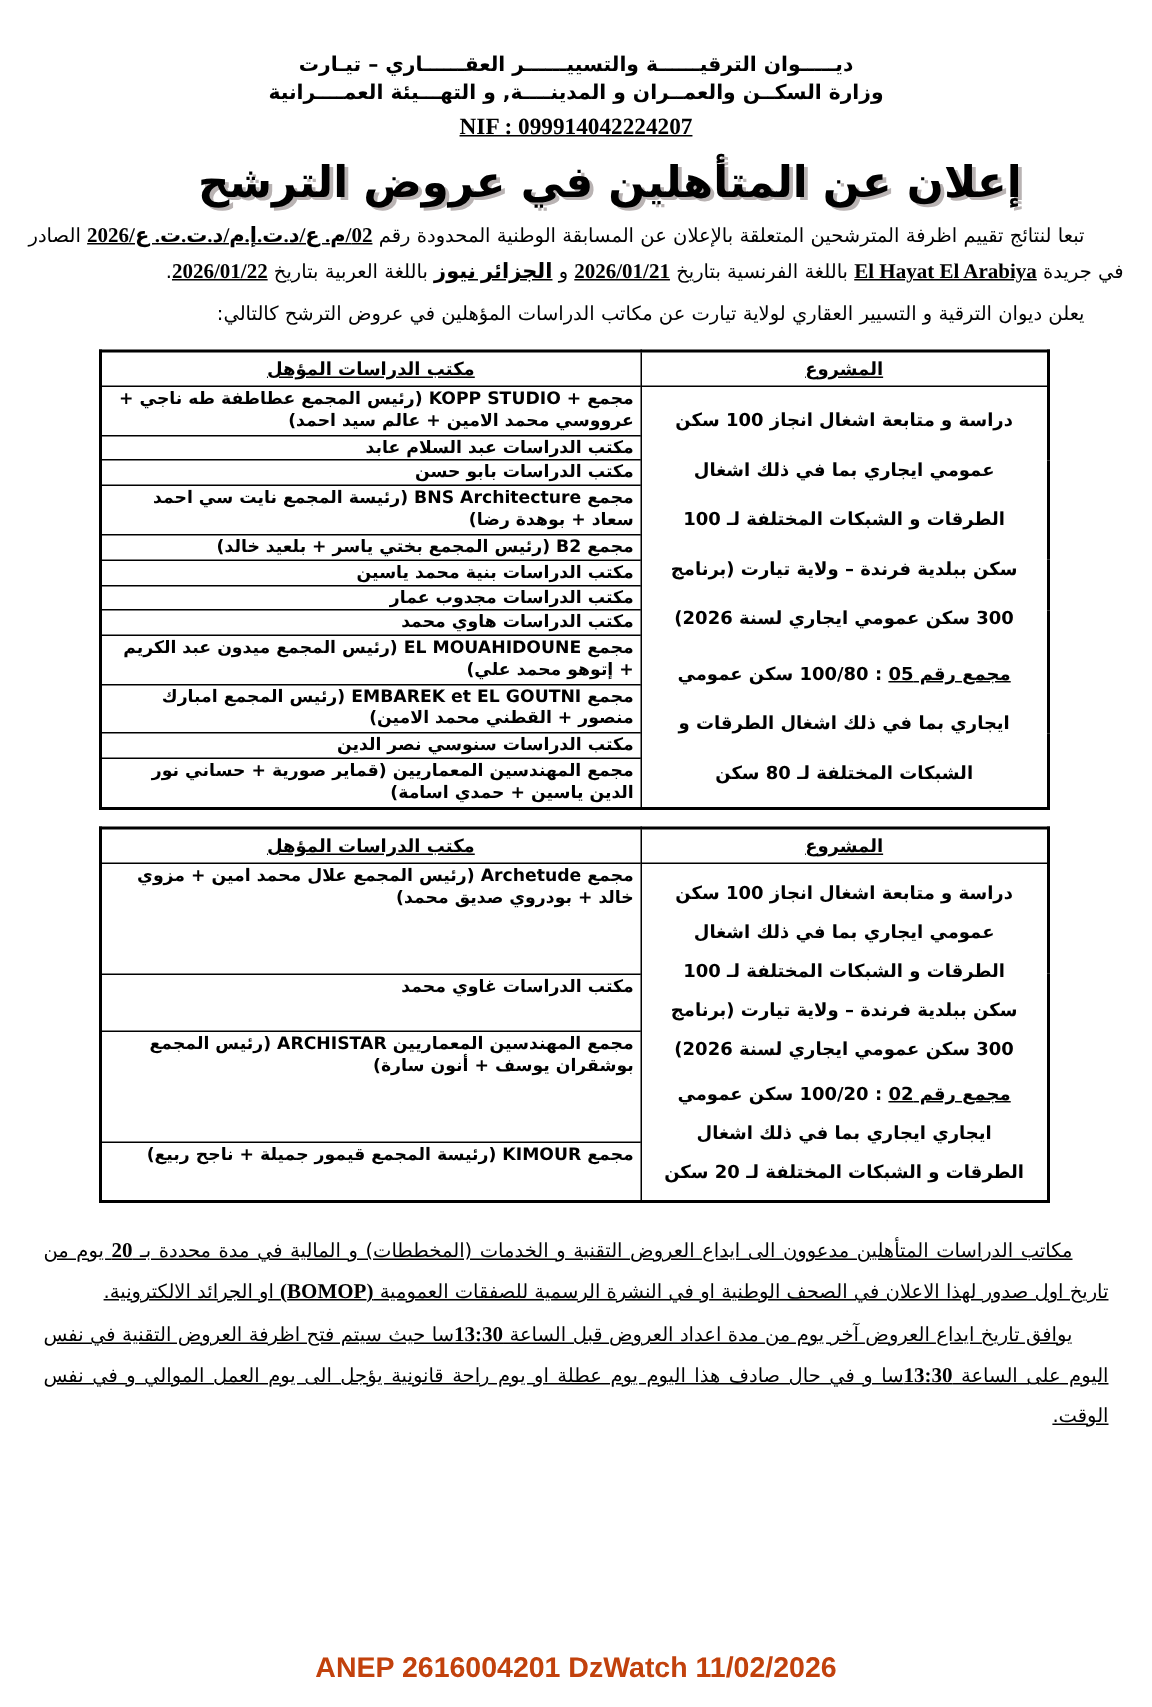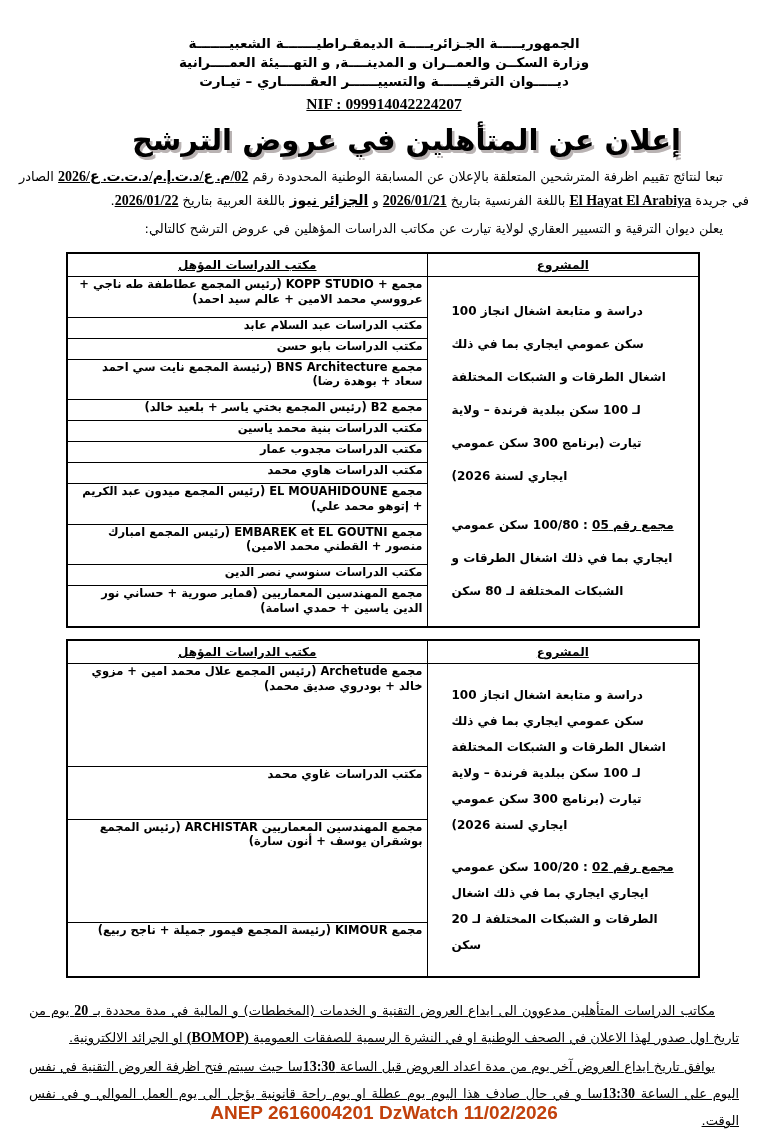--- a/index.html
+++ b/index.html
@@ -26,42 +26,41 @@
     font-family:"Liberation Serif","DejaVu Sans",serif;font-size:14px;}
   
   table.qual{border-collapse:collapse;table-layout:fixed;width:632px;
     margin:11px 68px 0;direction:rtl;border:2px solid #000;}
   table.qual td{border:1px solid #000;}
   td.hdr{height:20px;text-align:center;font-weight:bold;font-size:12px;padding:1px;}
   td.hdr span{text-decoration:underline;}
   td.office{font-size:11.5px;font-weight:bold;text-align:right;
     padding:0 4px;line-height:14.5px;vertical-align:top;word-wrap:break-word;}
   td.proj-cell{vertical-align:middle;padding:2px 8px;}
-  td.proj-cell p{margin:16px;text-align:left;font-weight:bold;font-size:12px;}
+  td.proj-cell p{margin:4px;text-align:center;font-weight:bold;font-size:12px;}
   .t1 td.proj-cell p{line-height:33px;}
   .t2 td.proj-cell p{line-height:26px;}
   .grp-label{text-decoration:underline;}
   
   .notes{margin:19px 29px 0;font-size:13px;line-height:27px;text-align:justify;text-decoration:underline;}
   .notes p{margin:0 0 2px;text-indent:24px;}
   .b{font-weight:bold;font-family:"Liberation Serif","DejaVu Sans",serif;font-size:14px;}
   
   .anep{position:absolute;bottom:14px;left:0;right:0;text-align:center;
     font-weight:bold;font-size:19px;direction:ltr;color:#c2410c;
     font-family:"Liberation Sans",sans-serif;}
 </style>
 </head>
 <body>
 
 <div class="page">
 
   <div class="org-header">
-    <div>الجمهوريـــــة الجـزائريـــــة الديمقـراطيـــــــة الشعبيـــــــة</div>
+    <div>ديـــــوان الترقيــــــة والتسييــــــر العقــــــاري – تيـارت</div>
     <div>وزارة السكــن والعمــران و المدينــــة, و التهـــيئة العمــــرانية</div>
-    <div>ديـــــوان الترقيــــــة والتسييــــــر العقــــــاري – تيـارت</div>
     <div class="nif">NIF : 099914042224207</div>
   </div>
 
   <div class="main-title">إعلان عن المتأهلين في عروض الترشح</div>
 
   <div class="intro">
     <p class="p1"><span>تبعا لنتائج تقييم اظرفة المترشحين المتعلقة بالإعلان عن المسابقة الوطنية المحدودة رقم </span><span class="em">02/م. ع/د.ت.إ.م/د.ت.ت. ع/2026</span><span> الصادر في جريدة </span><span class="em">El Hayat El Arabiya</span><span> باللغة الفرنسية بتاريخ </span><span class="em">2026/01/21</span><span> و </span><span class="em">الجزائر نيوز</span><span> باللغة العربية بتاريخ </span><span class="em">2026/01/22</span><span>.</span></p>
     <p class="p2">يعلن ديوان الترقية و التسيير العقاري لولاية تيارت عن مكاتب الدراسات المؤهلين في عروض الترشح كالتالي:</p>
   </div>
 

